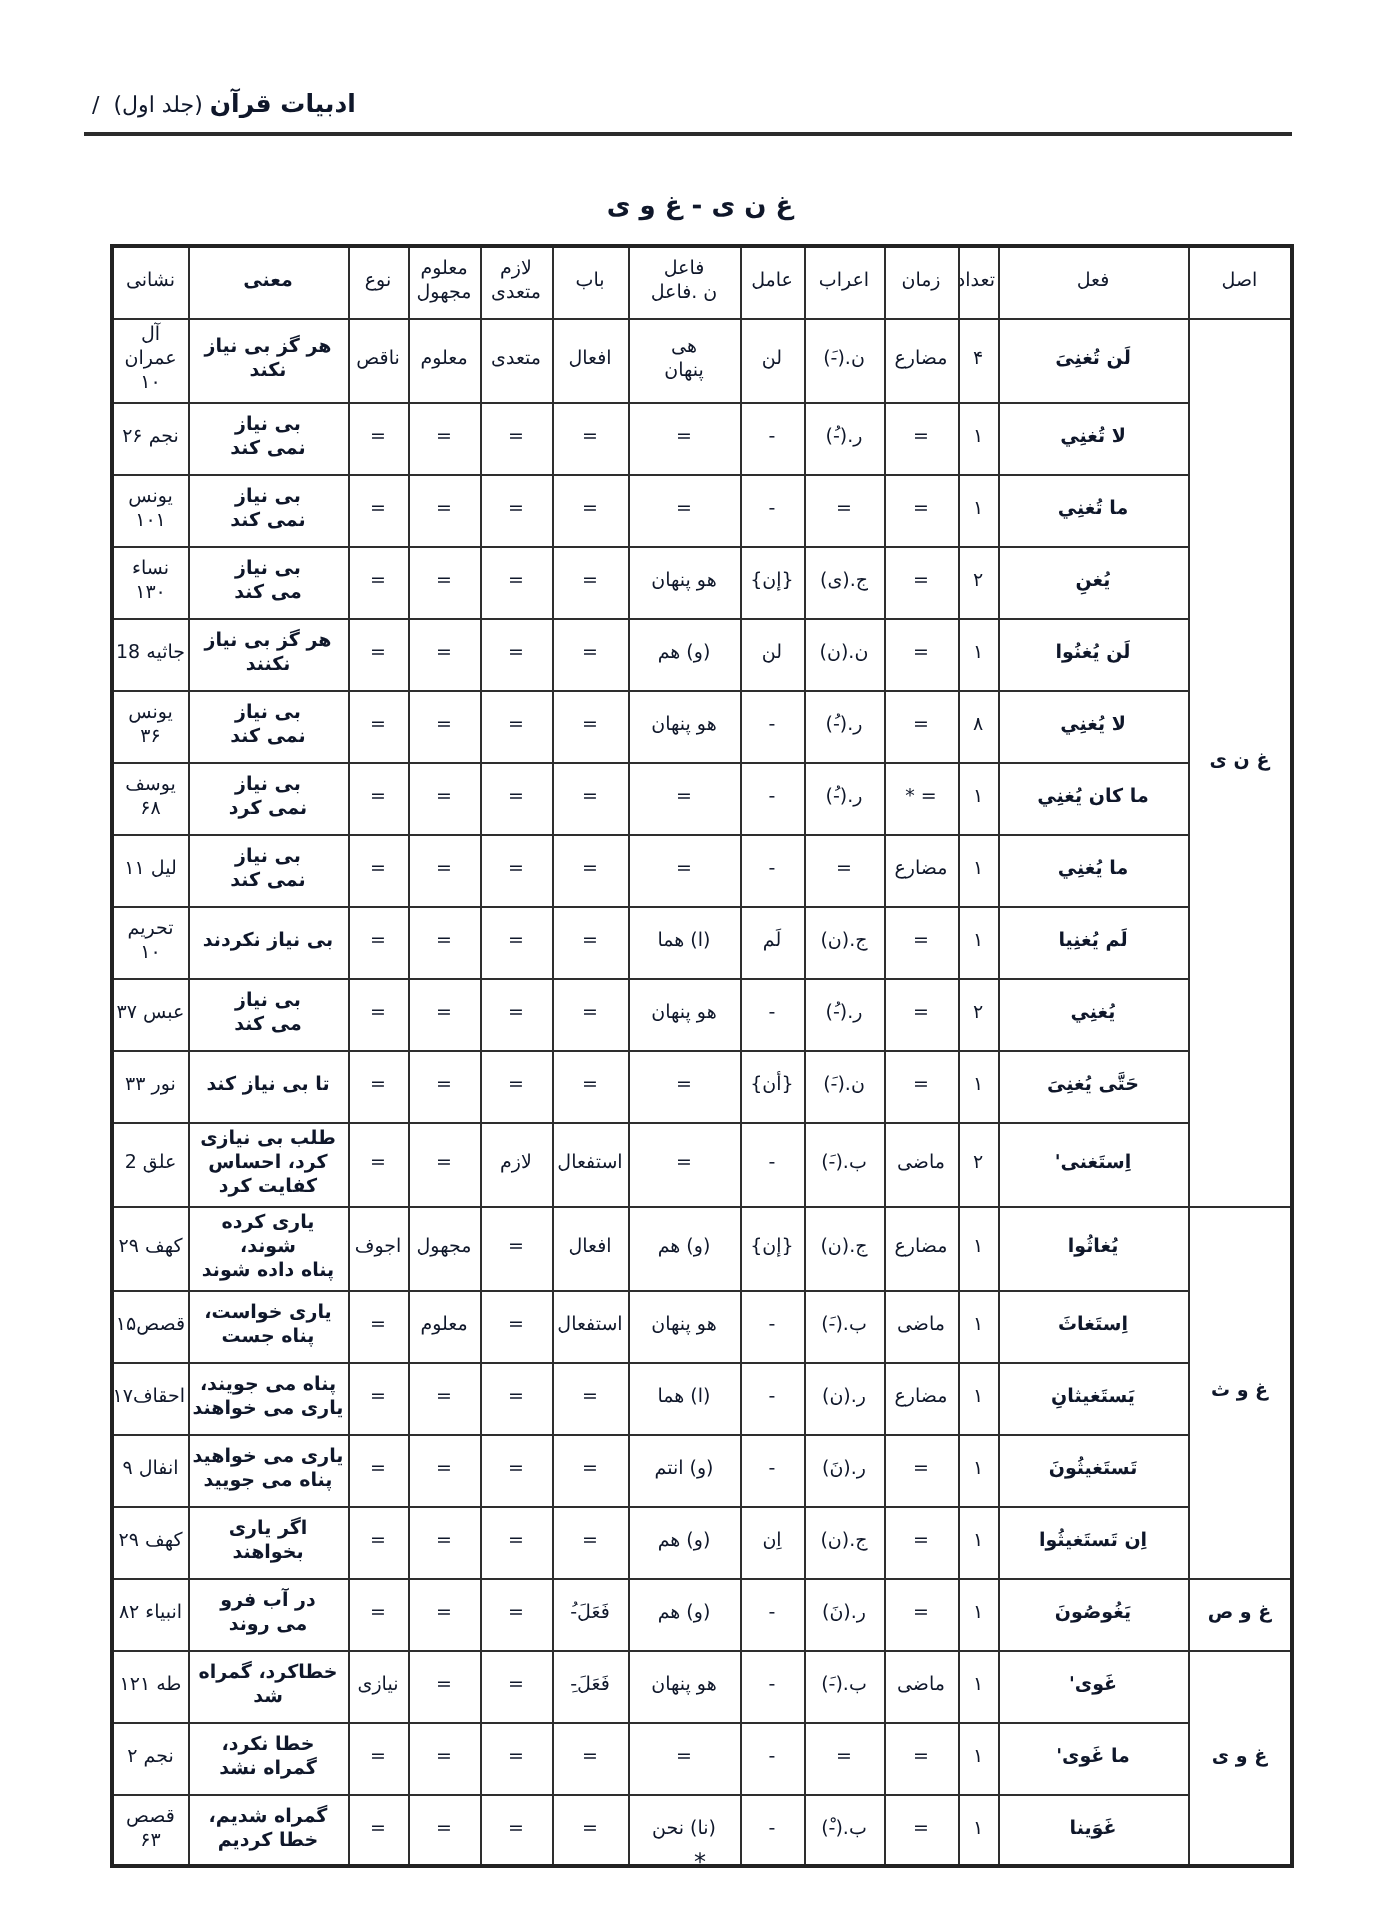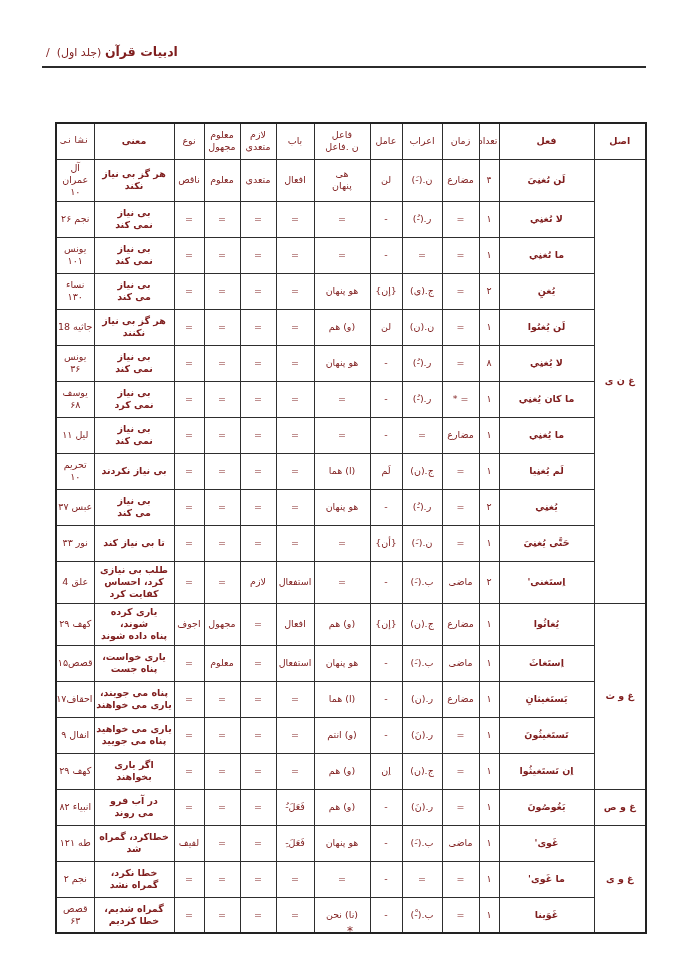--- a/index.html
+++ b/index.html
@@ -3,21 +3,21 @@
 <meta charset="utf-8">
 <style>
   * { box-sizing: border-box; margin: 0; padding: 0; }
   html,body { background:#e8e8e8; }
   .page {
     position: relative;
     width: 700px; height: 966px;
     margin: 0 auto;
     background: #ffffff;
     font-family: "DejaVu Sans", sans-serif;
-    color: #7f1d1d;
+    color: #0f172a;
     overflow: hidden;
   }
   
   .page-header { position:absolute; top:44px; left:42px; width:604px; }
   .hdr-text { direction:rtl; text-align:left; font-size:11px; padding-left:4px; padding-bottom:7px; }
   .hdr-text .book { font-weight:bold; font-size:12.5px; }
   .hdr-rule { border-top:2px solid #2b2b2b; height:0; }
   
   .section-title {
     position:absolute; top:96px; left:0; width:100%;
@@ -38,24 +38,24 @@
     text-align:center;
     vertical-align:middle;
     padding:2px 1px;
     white-space:pre-line;
     overflow:hidden;
     font-size:9.5px;
     line-height:1.3;
   }
   table.verbs thead tr { height:36px; }
   table.verbs tbody tr { height:36px; }
-  th.col-asl, th.col-fel { font-weight:bold; font-size:14px; }
+  th.col-asl, th.col-fel { font-weight:normal; font-size:14px; }
   th.col-tedad { font-size:7px; font-weight:normal; }
   th.col-mani { font-weight:bold; font-size:12px; }
-  th.col-neshani { font-weight:normal; font-size:10px;font-family:Liberation Mono, monospace; }
+  th.col-neshani { font-weight:normal; font-size:10px; }
   th.col-zaman, th.col-erab, th.col-amel, th.col-fael, th.col-bab,
   th.col-lazem, th.col-malum, th.col-no { font-weight:normal; font-size:9px; }
   td.cell-asl {
     font-weight:bold; font-size:10.5px;
     vertical-align:top; padding-top:6px; letter-spacing:2px;
   }
   td.cell-fel { font-weight:bold; font-size:13px; white-space:normal;margin-top:20px; }
   td.cell-mani { font-weight:bold; font-size:10.5px; }
   td.cell-neshani { font-size:9px; }
   td.cell-tedad { font-size:10px; }
@@ -70,20 +70,21 @@
 </head>
 <body>
 
 <div class="page">
 
   <div class="page-header">
     <div class="hdr-text"><span class="book">ادبیات قرآن</span> <span>(جلد اول)</span>&nbsp;&nbsp;<span>/</span></div>
     <div class="hdr-rule"></div>
   </div>
 
+  <div class="section-title">غ ن ی - غ و ی</div>
 
   <table class="verbs">
     <colgroup>
         <col style="width: 52px;">
         <col style="width: 95px;">
         <col style="width: 20px;">
         <col style="width: 37px;">
         <col style="width: 40px;">
         <col style="width: 32px;">
         <col style="width: 56px;">
@@ -292,21 +293,21 @@
           <td class="cell-erab">ب.(-َ)</td>
           <td class="cell-amel">-</td>
           <td class="cell-fael">=</td>
           <td class="cell-bab">استفعال</td>
           <td class="cell-lazem">لازم</td>
           <td class="cell-malum">=</td>
           <td class="cell-no">=</td>
           <td class="cell-mani">طلب بی نیازی
 کرد، احساس
 کفایت کرد</td>
-          <td class="cell-neshani">علق 4</td>
+          <td class="cell-neshani">علق 2</td>
         </tr>
         <tr>
           <td class="cell-asl" rowspan="5">غ و ث</td>
           <td class="cell-fel">یُغاثُوا</td>
           <td class="cell-tedad">۱</td>
           <td class="cell-zaman">مضارع</td>
           <td class="cell-erab">ج.(ن)</td>
           <td class="cell-amel">{إن}</td>
           <td class="cell-fael">(و) هم</td>
           <td class="cell-bab">افعال</td>
@@ -396,21 +397,21 @@
           <td class="cell-asl" rowspan="3">غ و ی</td>
           <td class="cell-fel">غَوی'</td>
           <td class="cell-tedad">۱</td>
           <td class="cell-zaman">ماضی</td>
           <td class="cell-erab">ب.(-َ)</td>
           <td class="cell-amel">-</td>
           <td class="cell-fael">هو پنهان</td>
           <td class="cell-bab">فَعَلَ-ِ</td>
           <td class="cell-lazem">=</td>
           <td class="cell-malum">=</td>
-          <td class="cell-no">لفیف</td>
+          <td class="cell-no">نیازی</td>
           <td class="cell-mani">خطاکرد، گمراه
 شد</td>
           <td class="cell-neshani">طه ۱۲۱</td>
         </tr>
         <tr>
           <td class="cell-fel">ما غَوی'</td>
           <td class="cell-tedad">۱</td>
           <td class="cell-zaman">=</td>
           <td class="cell-erab">=</td>
           <td class="cell-amel">-</td>

